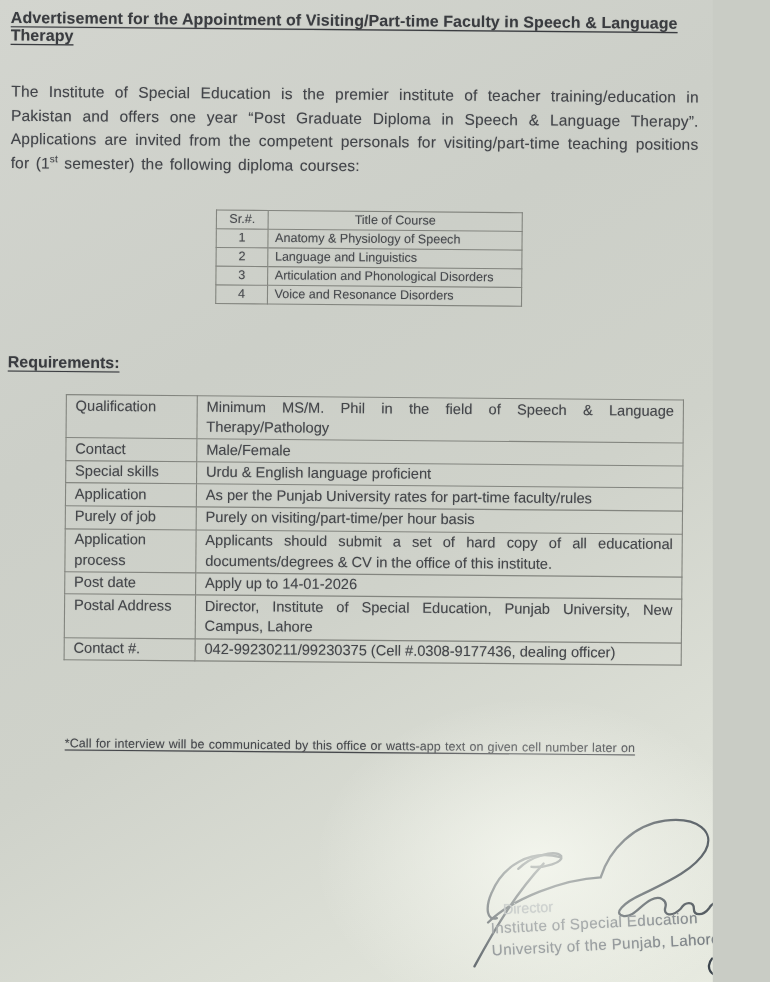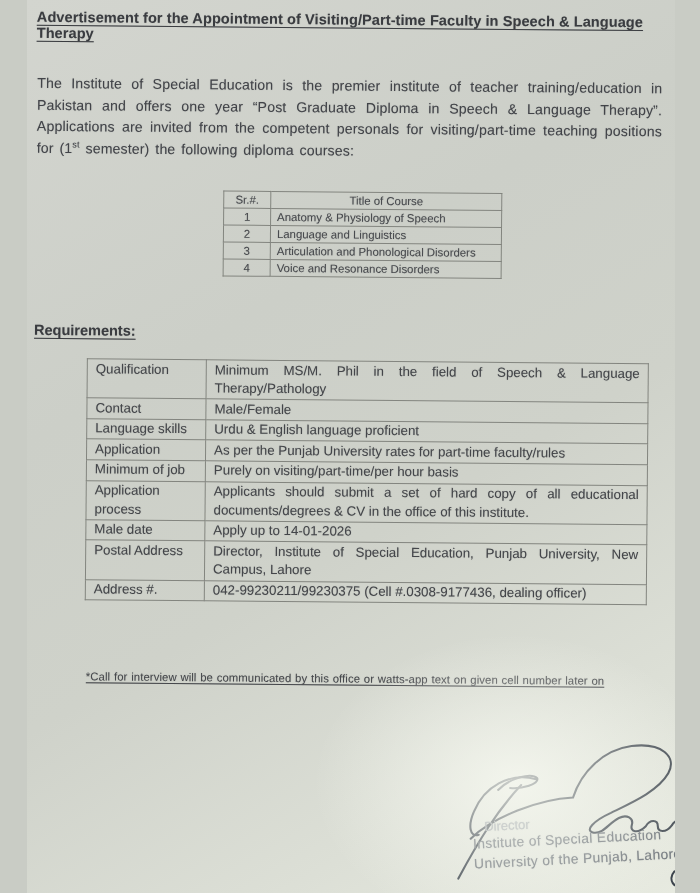--- a/index.html
+++ b/index.html
@@ -7,21 +7,20 @@
     width: 700px; height: 893px;
     background: #c9ccc5;
     font-family: "Liberation Sans", sans-serif;
     overflow: hidden;
   }
   .page {
     position: relative;
     width: 648px; height: 893px;
     overflow: hidden;
     background: linear-gradient(150deg, #d3d5cf 0%, #cccfc8 35%, #cfd2ca 58%, #dcdfd6 82%, #e7eae0 100%);
-    margin-left: 27px;
   }
   
   .page::after {
     content: "";
     position: absolute;
     right: -70px; bottom: -60px;
     width: 460px; height: 340px;
     background: radial-gradient(ellipse at center, rgba(250,252,244,0.75) 0%, rgba(250,252,244,0) 62%);
     pointer-events: none;
   }
@@ -162,45 +161,45 @@
       <tbody>
         <tr>
           <td class="req-label-cell">Qualification</td>
           <td class="req-value-cell">Minimum MS/M. Phil in the field of Speech &amp; Language Therapy/Pathology</td>
         </tr>
         <tr>
           <td class="req-label-cell">Contact</td>
           <td class="req-value-cell">Male/Female</td>
         </tr>
         <tr>
-          <td class="req-label-cell">Language skills</td>
+          <td class="req-label-cell">Special skills</td>
           <td class="req-value-cell">Urdu &amp; English language proficient</td>
         </tr>
         <tr>
           <td class="req-label-cell">Application</td>
           <td class="req-value-cell">As per the Punjab University rates for part-time faculty/rules</td>
         </tr>
         <tr>
-          <td class="req-label-cell">Minimum of job</td>
+          <td class="req-label-cell">Purely of job</td>
           <td class="req-value-cell">Purely on visiting/part-time/per hour basis</td>
         </tr>
         <tr>
           <td class="req-label-cell">Application process</td>
           <td class="req-value-cell">Applicants should submit a set of hard copy of all educational documents/degrees &amp; CV in the office of this institute.</td>
         </tr>
         <tr>
-          <td class="req-label-cell">Male date</td>
+          <td class="req-label-cell">Post date</td>
           <td class="req-value-cell">Apply up to 14-01-2026</td>
         </tr>
         <tr>
           <td class="req-label-cell">Postal Address</td>
           <td class="req-value-cell">Director, Institute of Special Education, Punjab University, New Campus, Lahore</td>
         </tr>
         <tr>
-          <td class="req-label-cell">Address #.</td>
+          <td class="req-label-cell">Contact #.</td>
           <td class="req-value-cell">042-99230211/99230375 (Cell #.0308-9177436, dealing officer)</td>
         </tr>
       </tbody>
     </table>
 
     <div class="footnote">*Call for interview will be communicated by this office or watts-app text on given cell number later on</div>
 
     <div class="signature-block">
       <svg class="sig-svg" width="290" height="170" viewBox="0 0 290 170">
         <g fill="none" stroke="#2b333e" stroke-width="2.1" stroke-linecap="round" opacity="0.9">

